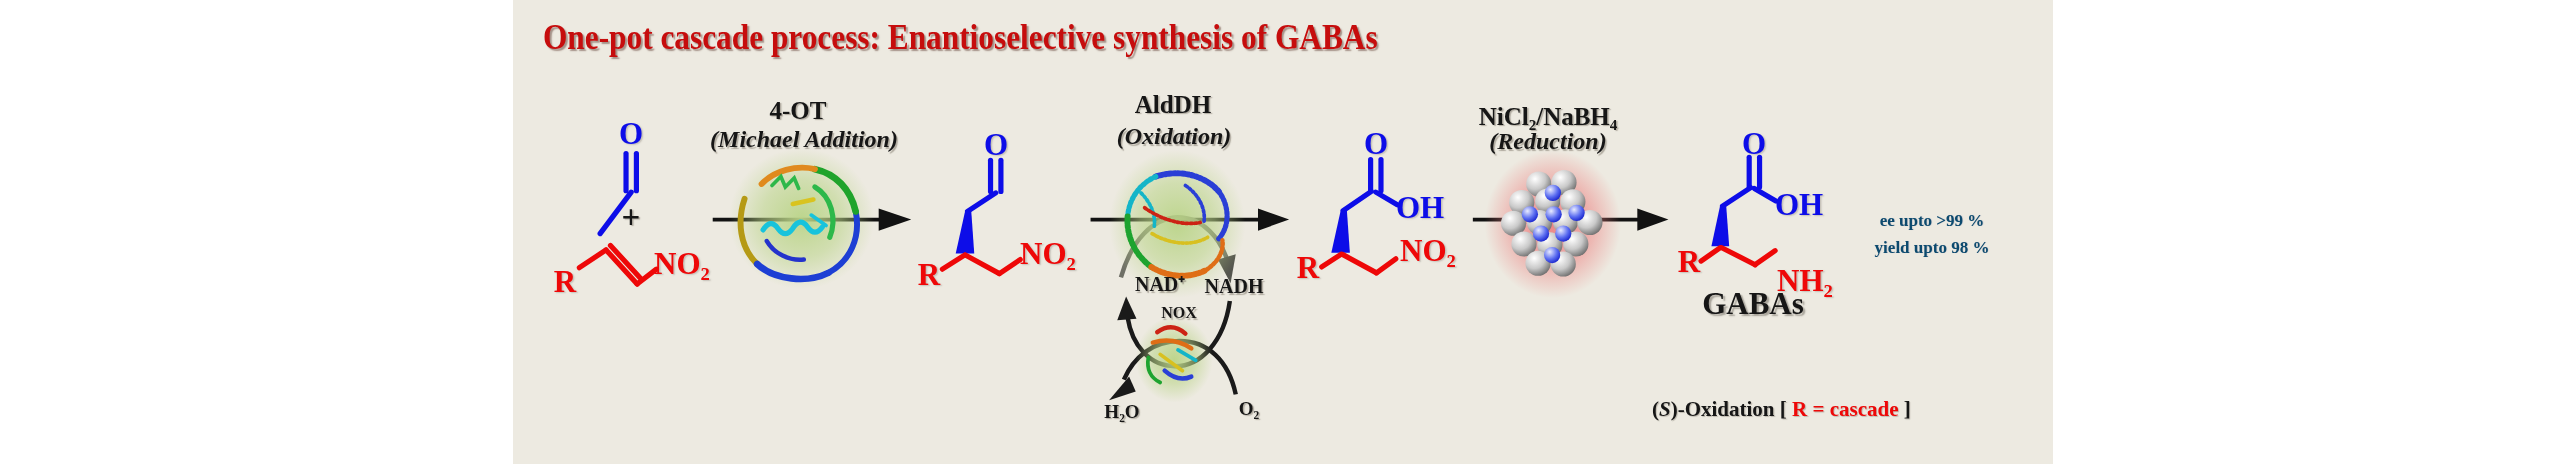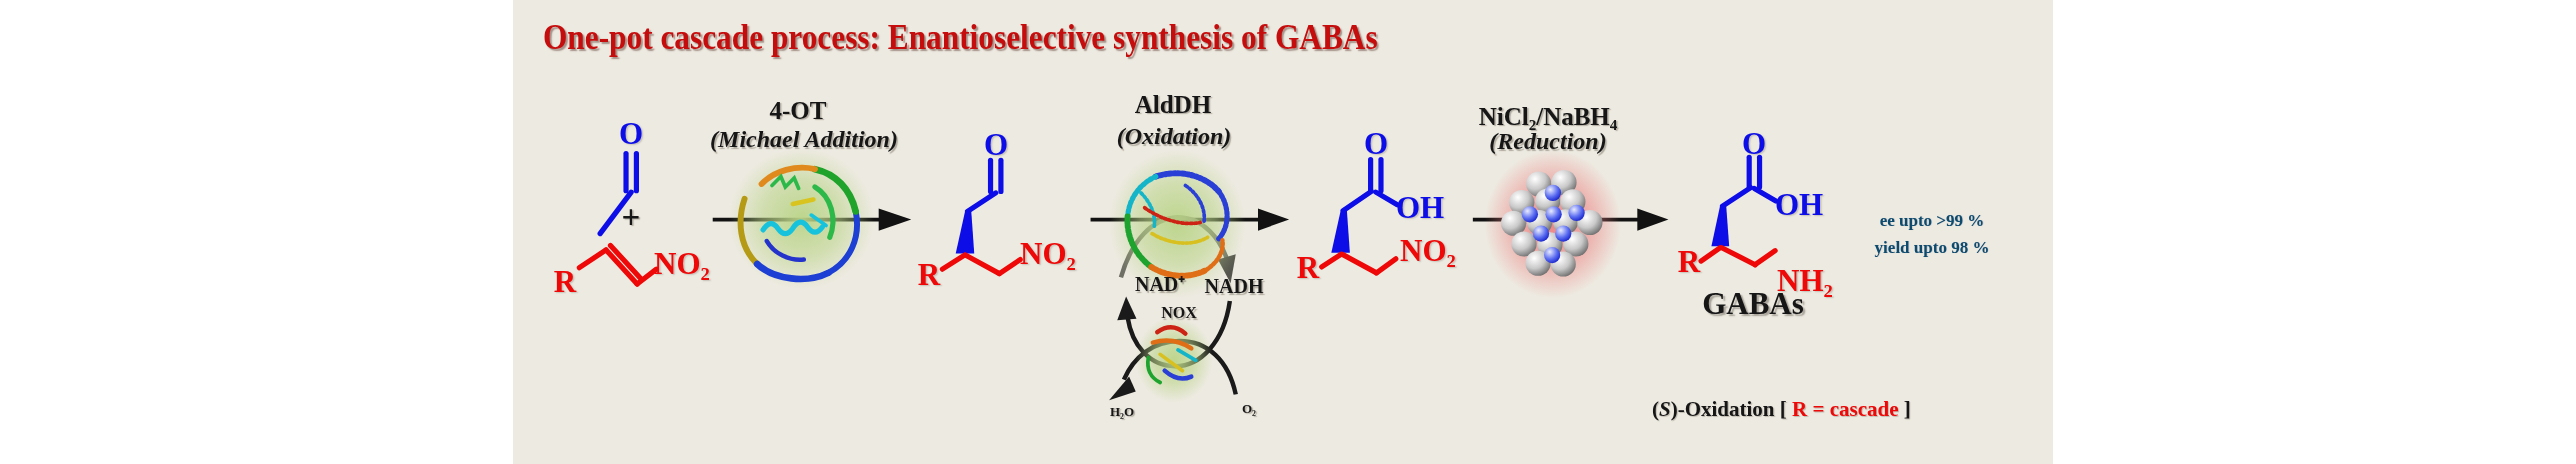--- a/index.html
+++ b/index.html
@@ -17,21 +17,21 @@
   .lbl { position:absolute; transform:translate(-50%,-50%); font-weight:bold; white-space:pre; line-height:1; }
   .blue { color:#0d0de8; }
   .red  { color:#ee0808; }
   .blk  { color:#161616; text-shadow:1.5px 1.5px 1.1px rgba(125,118,105,.55); }
   .chem { font-size:31px; text-shadow:1.5px 1.5px 1.5px rgba(120,115,105,.35); }
   .plus { font-size:33px; }
   .enzyme { font-size:25px; }
   .rxn { font-size:24px; font-style:italic; }
   .cof { font-size:20px; }
   .nox { font-size:16px; }
-  .gas { font-size:13px;padding-left:16px; }
+  .gas { font-size:19px;padding-left:16px; }
   .resline { position:absolute; transform:translate(-50%,-50%); font-size:17px; font-weight:bold;
              color:#0c4a6e; white-space:pre; line-height:1; text-shadow:0.7px 0.7px 0.7px rgba(130,130,160,.35); }
   .gabas-h { font-size:31px; text-shadow:2.2px 2.2px 1.5px rgba(120,115,105,.6); }
   .list {
     position:absolute; left:1652px; top:338px; font-size:21px; font-weight:bold; color:#161616;
     line-height:28.5px; white-space:pre; text-shadow:1.1px 1.1px 0.7px rgba(125,118,105,.4);
   }
   .list .red-part { color:#ee0808; }
   .it { font-style:italic; }
 </style>

